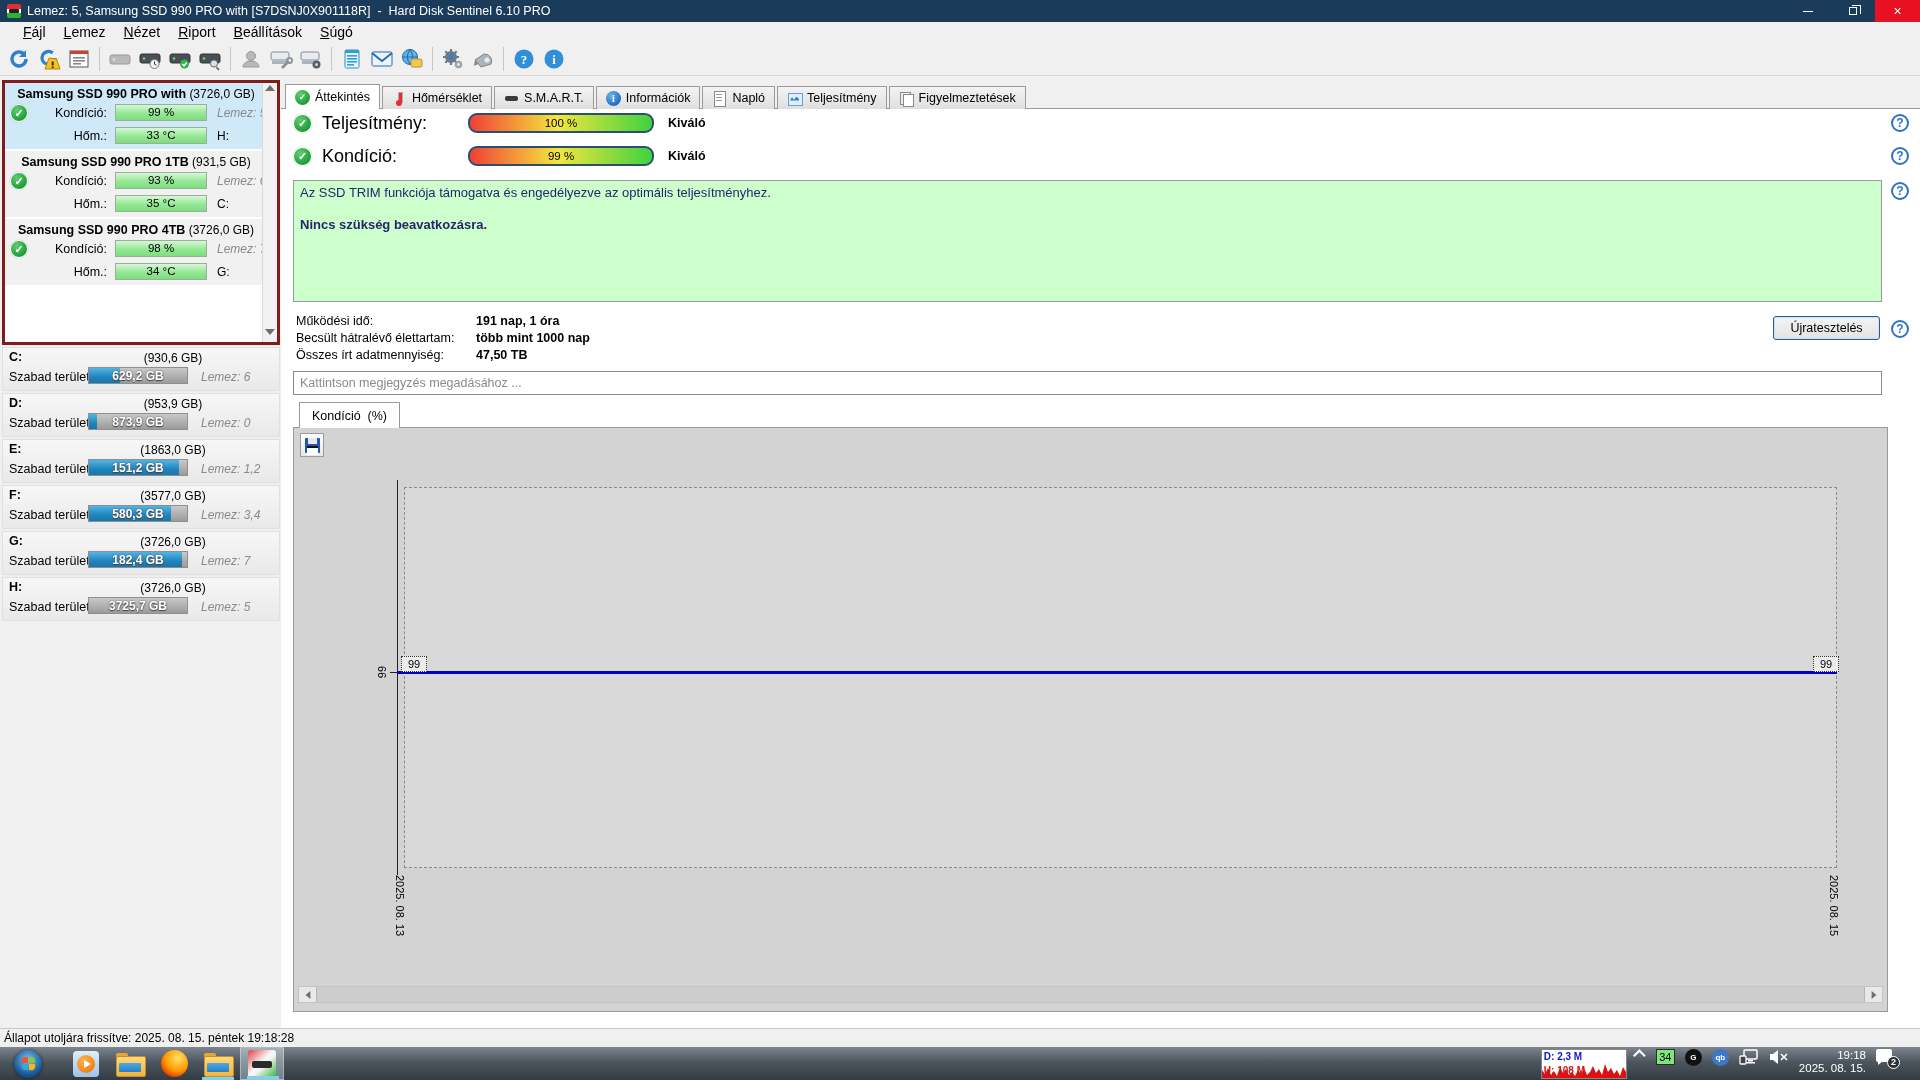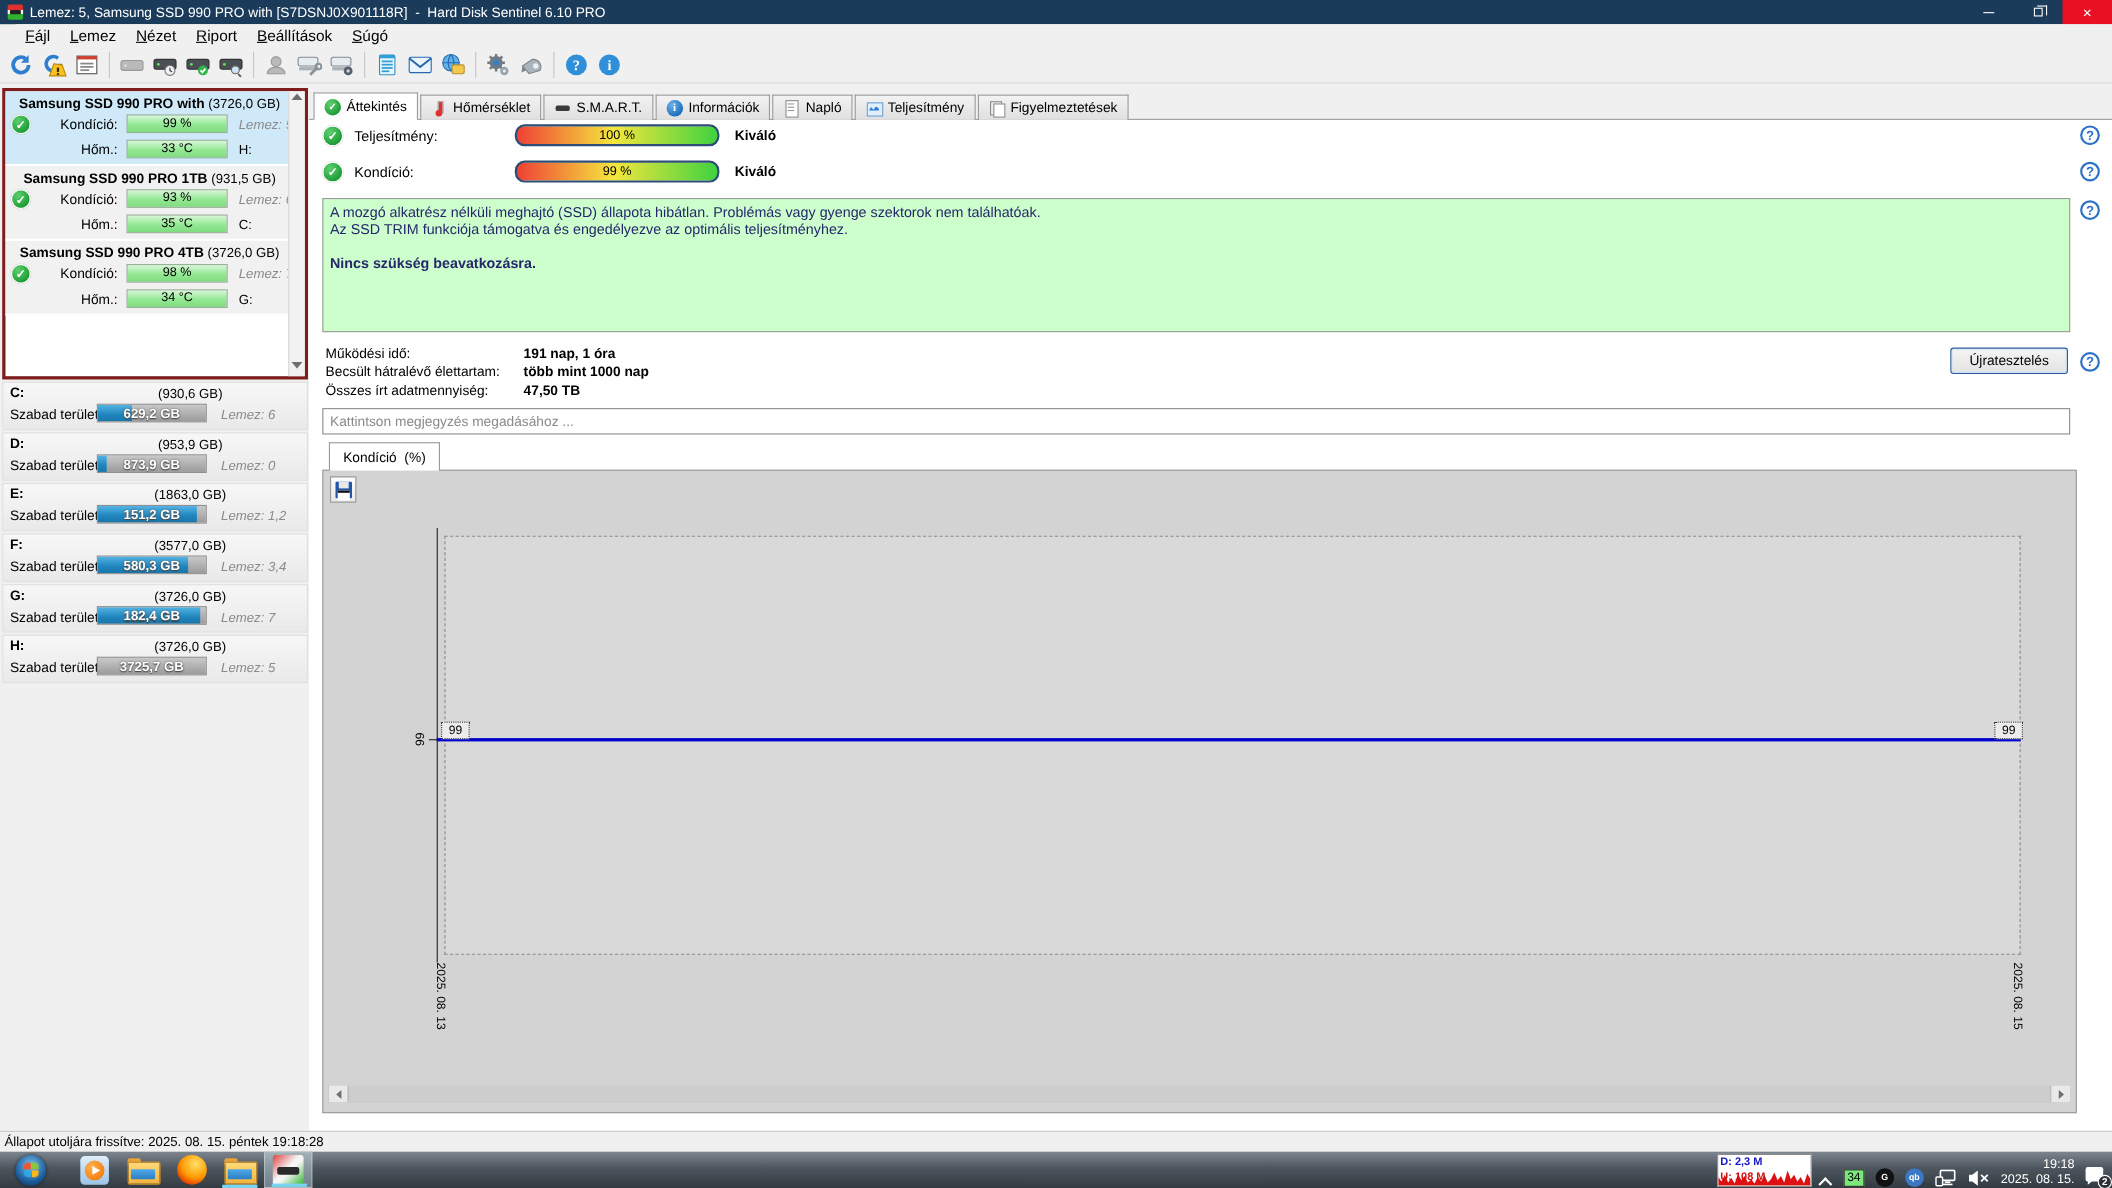--- a/index.html
+++ b/index.html
@@ -83,21 +83,21 @@
   .ti-pages { position:relative; }
   .ti-pages::before { content:""; position:absolute; left:1px; top:1px; width:9px; height:11px; background:#eee; border:1px solid #8a8a8a; }
   .ti-pages::after { content:""; position:absolute; left:4px; top:3px; width:9px; height:11px; background:#fff; border:1px solid #8a8a8a; }
 
   #tabpage { position:absolute; left:281px; top:108px; width:1639px; height:920px; background:#fff; border-top:1px solid #9a9a9a; }
 
   
   .ov-row { position:absolute; left:293px; height:22px; }
   .ov-row .ic-check { width:19px; height:19px; font-size:11px; }
   .ov-row { display:flex; align-items:center; }
-  .ov-label { width:108px; margin-left:10px; font-size:13px; }
+  .ov-label { width:108px; margin-left:10px; font-size:18px; }
   .grad-bar { width:186px; height:20px; border:2px solid #2d4e72; border-radius:9px; background:linear-gradient(90deg,#ef4135,#f5e63d 48%,#3fd23f); display:flex; align-items:center; justify-content:center; font-size:11.5px; margin-left:38px; }
   .ov-rating { font-weight:bold; margin-left:14px; font-size:12.5px; }
   .help { position:absolute; width:18px; height:18px; border-radius:50%; border:2px solid #2e72c8; color:#2e72c8; background:#fff; display:flex; align-items:center; justify-content:center; font-weight:bold; font-size:12px; }
 
   
   #healthbox { position:absolute; left:293px; top:180px; width:1589px; height:122px; background:#ccffcc; border:1px solid #9a9a9a; padding:4px 6px; color:#26266b; font-size:13px; line-height:15.5px; }
   #health-action { margin-top:16px; font-weight:bold; }
 
   
   #stats { position:absolute; left:296px; top:314px; font-size:12.5px; }
@@ -151,21 +151,21 @@
   .ic-wmp i { width:18px; height:18px; border-radius:50%; background:radial-gradient(circle at 35% 30%,#ffb14d,#f07000); position:relative; }
   .ic-wmp i::after { content:""; position:absolute; left:7px; top:5px; border-left:7px solid #fff; border-top:4px solid transparent; border-bottom:4px solid transparent; }
   .ic-folder { width:28px; height:22px; position:relative; }
   .ic-folder::before { content:""; position:absolute; left:0; top:0; width:12px; height:6px; background:#e8a33d; border-radius:2px 2px 0 0; }
   .ic-folder::after { content:""; position:absolute; left:0; top:3px; width:28px; height:19px; background:linear-gradient(180deg,#ffd978,#f2b33d); border-radius:2px; border:1px solid #c9902e; }
   .ic-folder i { position:absolute; z-index:2; left:3px; top:10px; width:22px; height:9px; background:linear-gradient(180deg,#4fa8e8,#2b7fc2); border-radius:1px; }
   .ic-ff { width:27px; height:27px; border-radius:50%; background:radial-gradient(circle at 62% 30%,#ffe066,#ff9a00 50%,#e33d00 78%,#8a2cc7 100%); }
   .ic-hds { width:28px; height:28px; border-radius:3px; background:linear-gradient(135deg,#e04040 0%,#f5f5f5 45%,#f5f5f5 55%,#2fb32f 100%); position:relative; }
   .ic-hds::after { content:""; position:absolute; left:4px; top:11px; width:20px; height:7px; background:#2a2a2a; border-radius:2px; }
 
-  #tray { margin-left:auto; display:flex; align-items:flex-end; gap:10px; padding-right:2px; }
+  #tray { margin-left:auto; display:flex; align-items:flex-start; gap:10px; padding-right:22px; }
   #netwidget { width:86px; height:30px; background:#fff; border:1px solid #888; position:relative; overflow:hidden; }
   #netwidget svg { position:absolute; left:0; bottom:0; }
   .net-d { position:absolute; left:2px; top:1px; color:#1414c8; font-size:10px; font-weight:bold; z-index:2; }
   .net-u { position:absolute; left:2px; top:15px; color:#d01414; font-size:10px; font-weight:bold; z-index:2; }
   #chev { width:9px; height:9px; border-left:2px solid #fff; border-top:2px solid #fff; transform:rotate(45deg) translateY(3px); }
   #temp34 { width:19px; height:16px; background:#7ce87c; border:1px solid #2c2c2c; color:#000; font-weight:normal; font-size:11px; display:flex; align-items:center; justify-content:center; }
   .tray-circle { width:17px; height:17px; border-radius:50%; display:flex; align-items:center; justify-content:center; font-size:8px; font-weight:bold; color:#fff; }
   #ghub { background:#111; }
   #qbit { background:#3c78c3; }
   #clockblock { text-align:right; font-size:11.5px; line-height:13px; }
@@ -519,21 +519,20 @@
   <span class="ov-label">Kondíció:</span>
   <div class="grad-bar">99 %</div>
   <span class="ov-rating">Kiváló</span>
 </div>
 <div class="help" style="left:1891px;top:114px">?</div>
 <div class="help" style="left:1891px;top:147px">?</div>
 <div class="help" style="left:1891px;top:182px">?</div>
 <div class="help" style="left:1891px;top:320px">?</div>
 
 <div id="healthbox">
-  <div>A mozgó alkatrész nélküli meghajtó (SSD) állapota hibátlan. Problémás vagy gyenge szektorok nem találhatóak.</div>
   <div>Az SSD TRIM funkciója támogatva és engedélyezve az optimális teljesítményhez.</div>
   <div id="health-action">Nincs szükség beavatkozásra.</div>
 </div>
 
 <div id="stats">
   <div class="stat-row">
       <span class="stat-label">Működési idő:</span>
       <span class="stat-value">191 nap, 1 óra</span>
     </div>
   <div class="stat-row">

